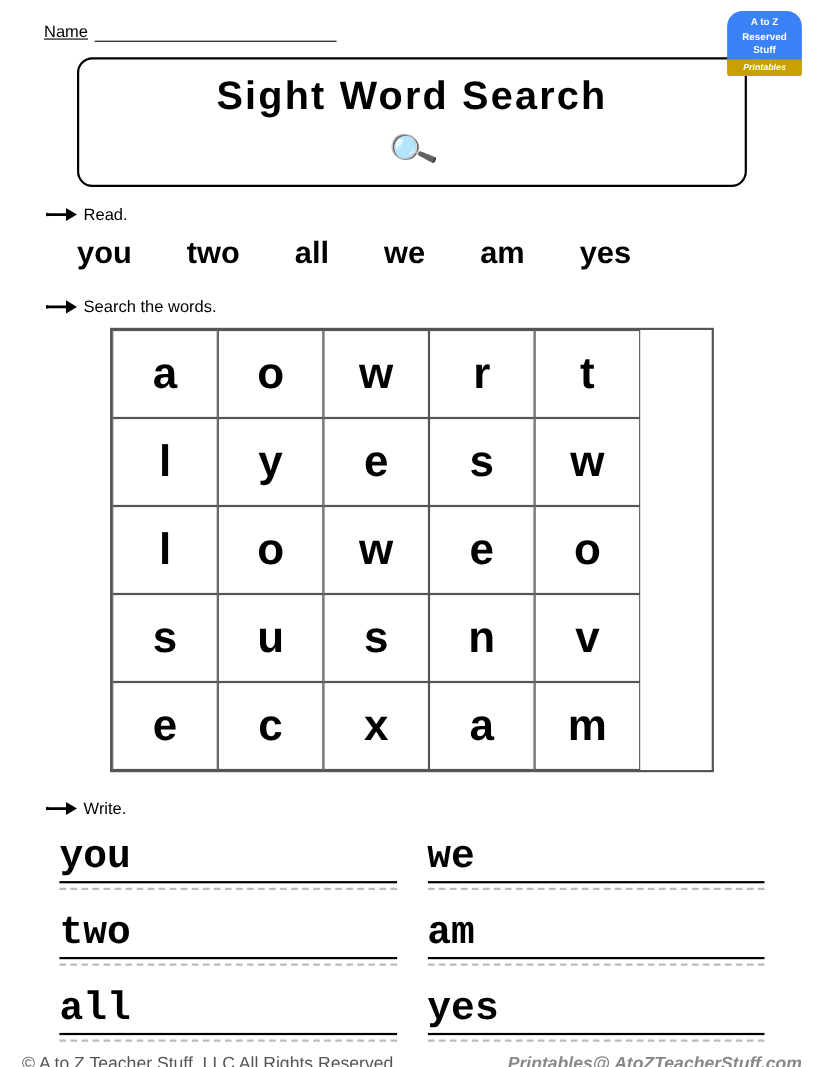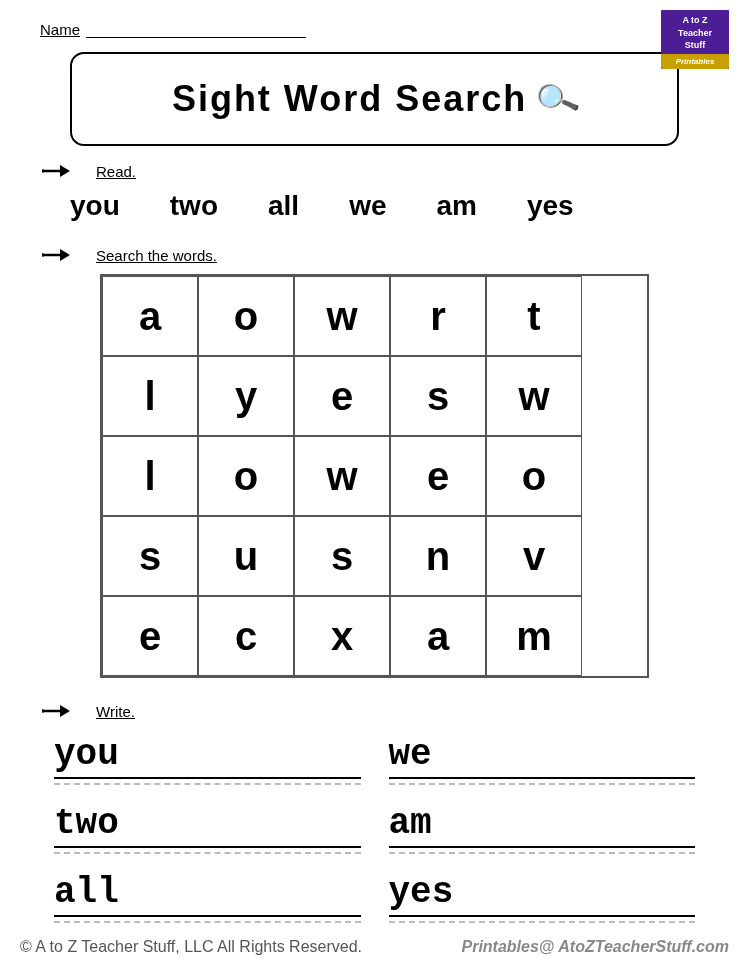--- a/index.html
+++ b/index.html
@@ -38,27 +38,27 @@
     }
 
     .date-line {
       width: 160px;
     }
 
     .logo-box {
       position: absolute;
       top: 10px;
       right: 20px;
-      background: #4c1d95;
+      background: #3b82f6;
       color: #fff;
       font-size: 9px;
       font-weight: bold;
       text-align: center;
       padding: 4px 6px;
-      border-radius: 1px;
+      border-radius: 14px;
       line-height: 1.4;
       width: 68px;
     }
 
     .logo-box .printables {
       display: block;
       background: #c8a000;
       color: #fff;
       font-size: 8px;
       margin-top: 2px;
@@ -68,48 +68,48 @@
       padding: 2px 0;
       border-radius: 0 0 2px 2px;
       font-style: italic;
     }
 
     
     .title-container {
       border: 2px solid #000;
       border-radius: 14px;
       text-align: center;
-      padding: 24px 20px;
+      padding: 12px 20px;
       margin: 0 30px 16px 30px;
       display: flex;
       align-items: center;
       justify-content: center;
       gap: 10px;
+      flex-direction: column;
     }
 
     .title-text {
       font-size: 36px;
       font-weight: bold;
       font-family: Arial, sans-serif;
       letter-spacing: 2px;
     }
 
     .magnify-icon {
       font-size: 32px;
       display: inline-block;
       transform: rotate(-20deg);
     }
 
     
     .instruction-row {
       display: flex;
       align-items: flex-end;
-      gap: 24px;
+      gap: 4px;
       margin-bottom: 10px;
-      text-decoration: underline;
     }
 
     .arrow-icon {
       width: 32px;
       height: 18px;
       display: inline-flex;
       align-items: center;
     }
 
     .instruction-text {
@@ -210,21 +210,21 @@
 
 <div class="header-row">
   <div class="name-field">
     <span>Name</span>
     <span class="field-line"></span>
   </div>
 </div>
 
 <div class="logo-box">
   <span>A to Z</span><br>
-  <span>Teacher</span><br>
+  <span>Reserved</span><br>
   <span>Stuff</span>
   <span class="printables">Printables</span>
 </div>
 
 <div class="title-container">
   <span class="title-text">Sight Word Search</span>
   <span class="magnify-icon">🔍</span>
 </div>
 
 <div class="instruction-row">

